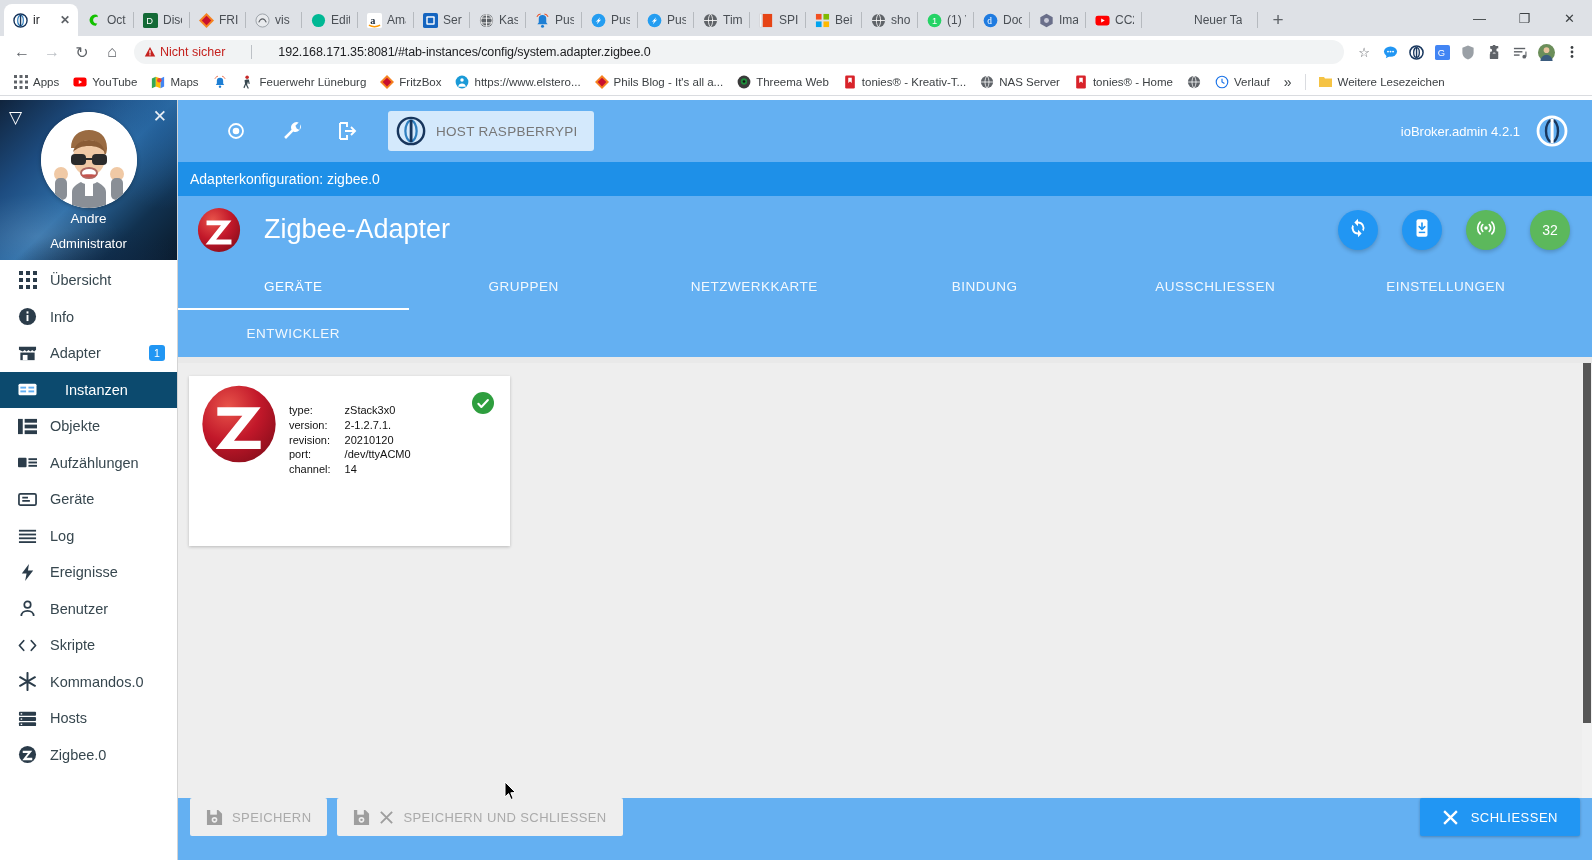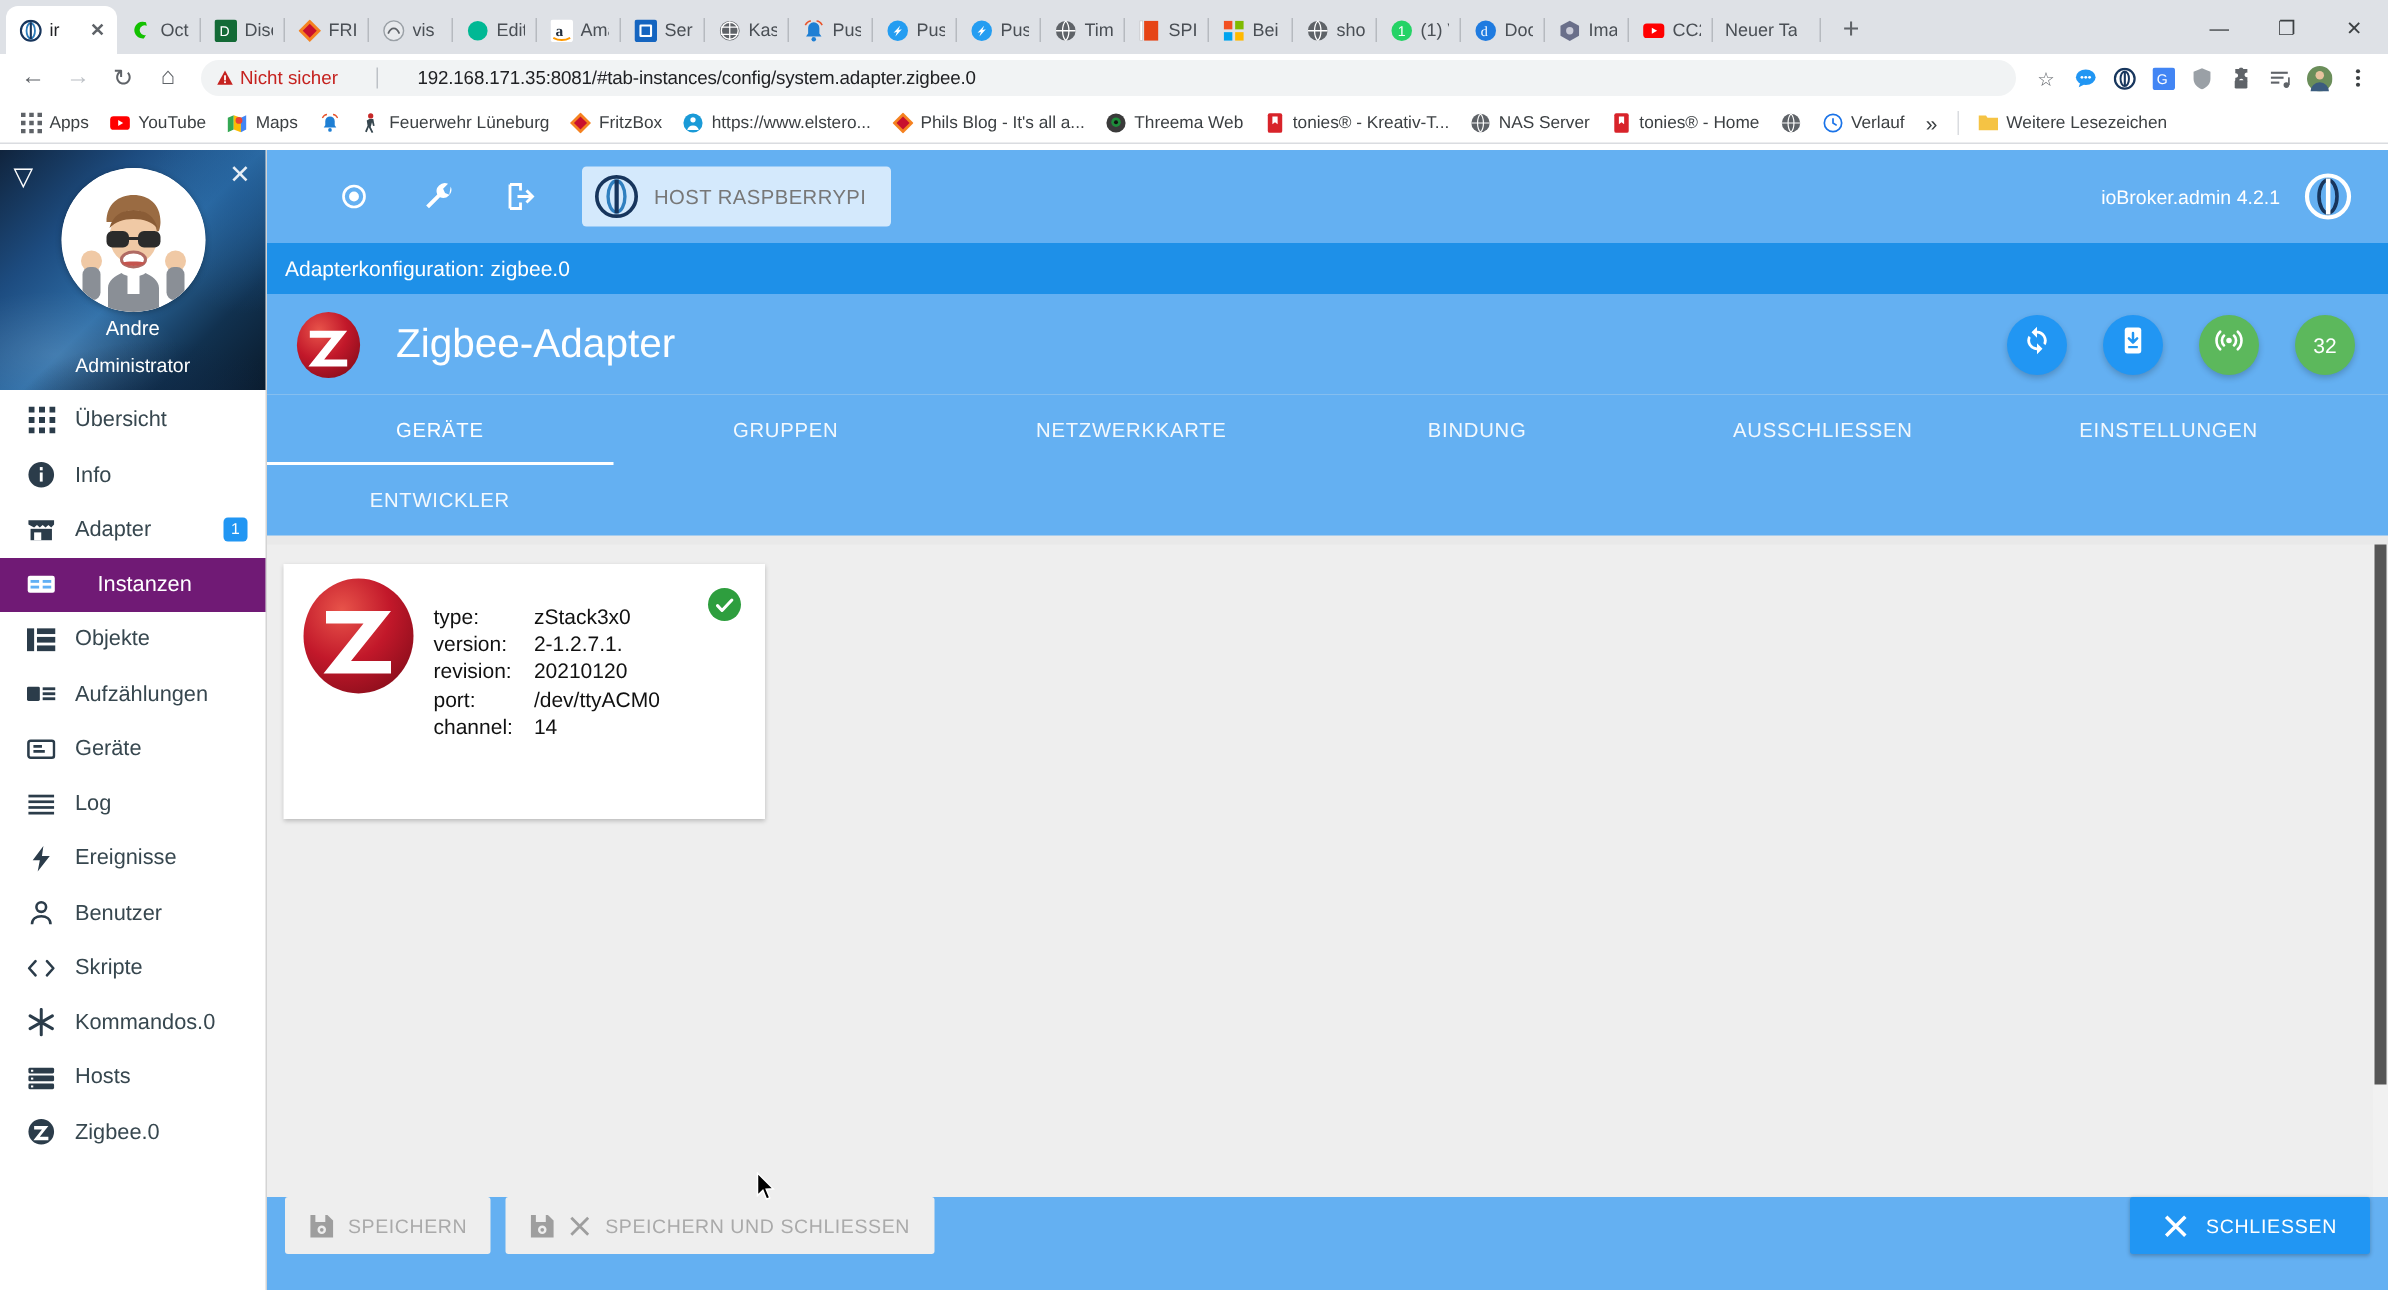--- a/index.html
+++ b/index.html
@@ -126,21 +126,21 @@
   }
   .uname { margin-top: 112px; }
   .urole { margin-top: 10px; font-size: 13px; }
 
   .navlist { padding-top: 2px; }
   .navitem {
     height: 36.5px; display: flex; align-items: center; gap: 13px;
     padding-left: 18px; color: #37474f; font-size: 14.5px;
     position: relative;
   }
-  .navitem.active { background: #701a75; color: #ffffff; gap: 28px; }
+  .navitem.active { background: #0c4a6e; color: #ffffff; gap: 28px; }
   .navitem .nicon {
     width: 19px; height: 19px; flex: 0 0 19px;
     display: flex; align-items: center; justify-content: center;
     color: #2b3c4a;
   }
   .navitem.active .nicon { color: #ffffff; }
   .navitem .nicon svg { display: block; }
   .badge {
     position: absolute; right: 12px; top: 50%; transform: translateY(-50%);
     background: #2196f3; color: #fff; font-size: 10.5px;
@@ -223,21 +223,21 @@
     font-size: 16px; color: #333; padding: 14px 0 0 12px; font-weight: 400;
   }
   .okmark {
     position: absolute; right: 16px; top: 16px;
     width: 22px; height: 22px; border-radius: 50%;
     background: #2e9e3e; display: flex; align-items: center; justify-content: center;
   }
   .cardbody { display: flex; gap: 8px; padding: 8px 0 0 10px; }
   .zlogo-md { width: 80px; height: 80px; flex: 0 0 80px; }
   .kvtable { font-size: 10.5px; color: #111; line-height: 1.12; padding-top: 18px; }
-  .kvtable td { padding: 0 0 0.5px 0; font-size: 14px; vertical-align: top; }
+  .kvtable td { padding: 0 0 0.5px 0; font-size: 11px; vertical-align: top; }
   .kvtable td.k { padding-right: 12px; }
 
   .scrollbar {
     position: absolute; right: 0; top: 263px; bottom: 62px; width: 10px;
     background: #f1f1f1;
   }
   .scrollthumb {
     position: absolute; top: 0; left: 1px; width: 8px; height: 360px;
     background: #565656; border-radius: 0;
   }
@@ -450,21 +450,21 @@
         </div>
         <div class="tab inactive">
           <span class="favicon">
             <svg width="15" height="15" viewBox="0 0 16 16">
               <rect x="0.5" y="2.8" width="15" height="10.4" rx="2.6" fill="#ff0000"></rect>
               <path d="M6.6 5.8v4.4L10.4 8Z" fill="#fff"></path>
             </svg>
           </span>
           <span class="tabtitle">CC26</span>
         </div>
-        <div class="tab inactive" style="width: 72px;">
+        <div class="tab inactive" style="width: 72px; margin-left: 44px;">
           <span class="tabtitle">Neuer Ta</span>
         </div>
       </div>
     <div class="newtab">
       <span>+</span>
     </div>
     <div class="wincontrols">
       <div>
           <span>—</span>
         </div>

